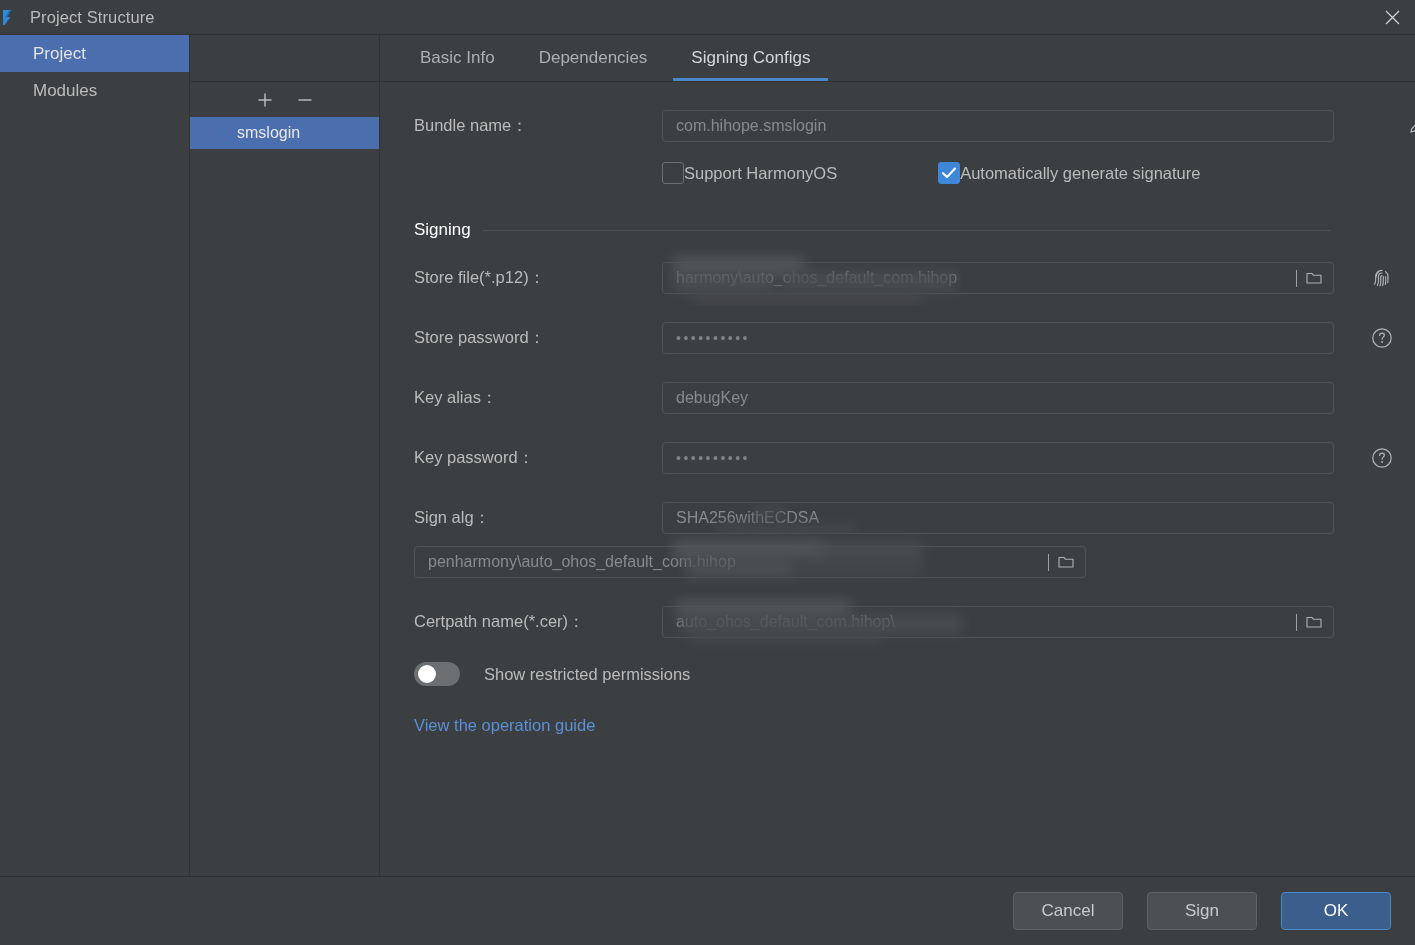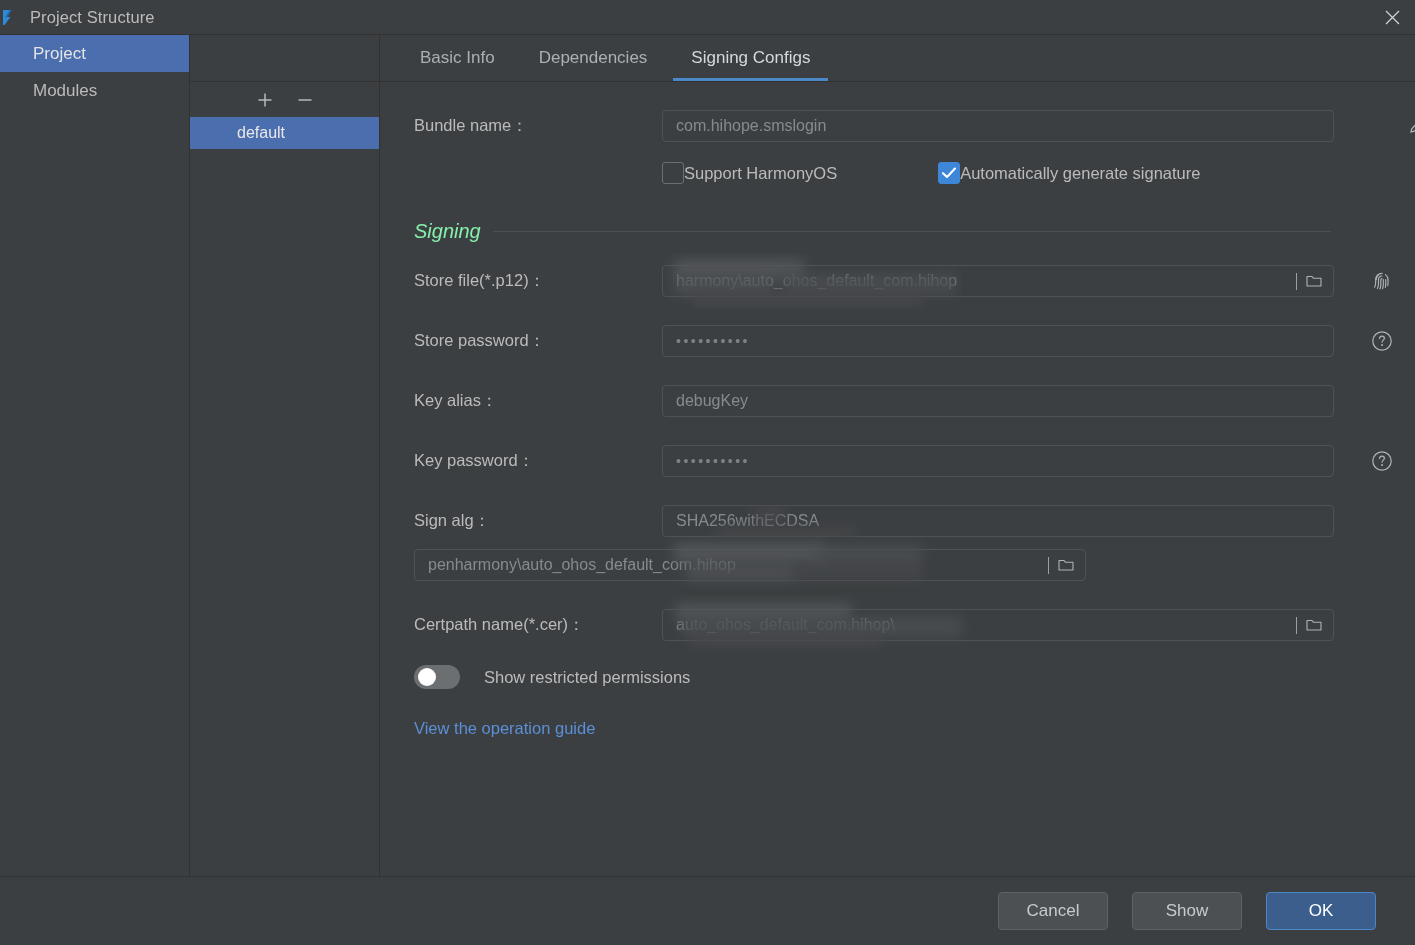--- a/index.html
+++ b/index.html
@@ -267,25 +267,24 @@
     cursor: pointer;
   }
 
   
   .section {
     display: flex;
     align-items: center;
     margin: 36px 0 22px 0;
   }
   .section-title {
-    font-size: 20px;
-    color: #86efac;
+    font-size: 17px;
+    color: #ffffff;
     padding-right: 12px;
     white-space: nowrap;
-    font-style: italic;
   }
   .section-rule {
     flex: 1 1 auto;
     height: 1px;
     background: #4d5053;
   }
 
   
   .togglerow {
     display: flex;
@@ -320,21 +319,21 @@
     cursor: pointer;
   }
 
   
   .footer {
     height: 68px;
     flex: 0 0 68px;
     display: flex;
     align-items: center;
     justify-content: flex-end;
-    padding-right: 39px;
+    padding-right: 24px;
     gap: 24px;
     background: #3c3f41;
   }
   .btn {
     height: 38px;
     min-width: 110px;
     border-radius: 4px;
     border: 1px solid #5e6264;
     background: #4c5052;
     color: #c8cbcd;
@@ -390,21 +389,21 @@
             <path d="M9 2.5 L9 15.5 M2.5 9 L15.5 9" stroke="#b6babd" stroke-width="1.5"></path>
           </svg>
         </div>
         <div class="tb-btn">
           <svg width="18" height="18" viewBox="0 0 18 18">
             <path d="M2.5 9 L15.5 9" stroke="#b6babd" stroke-width="1.5"></path>
           </svg>
         </div>
       </div>
       <div class="config-item selected">
-        <span>default</span>
+        <span>smslogin</span>
       </div>
     </div>
 
     <div class="rightcol">
 
       <div class="tabstrip">
         <div class="tab">
           <span>Basic Info</span>
         </div>
         <div class="tab">
@@ -584,17 +583,17 @@
 
         
         <div class="guidelink">View the operation guide</div>
 
       </div>
     </div>
   </div>
 
   <div class="footer">
     <div class="btn">Cancel</div>
-    <div class="btn">Show</div>
+    <div class="btn">Sign</div>
     <div class="btn primary">OK</div>
   </div>
 
 </div>
 
 </body></html>

